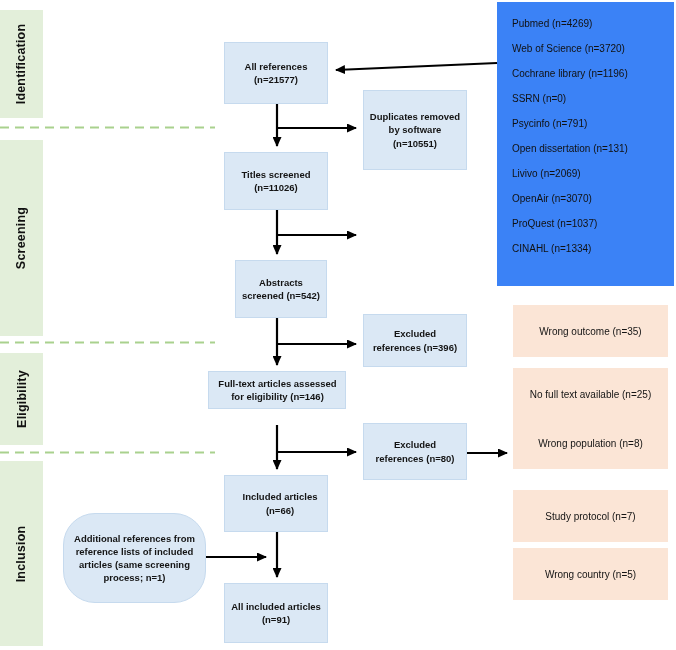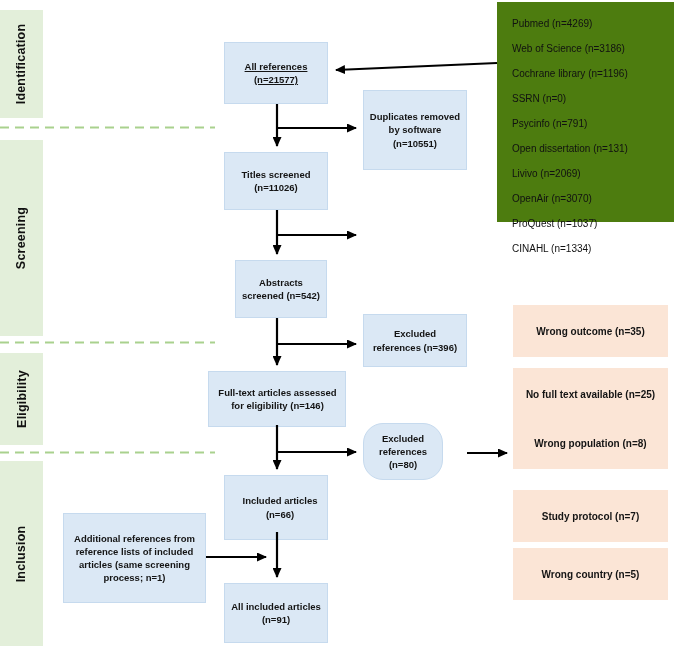--- a/index.html
+++ b/index.html
@@ -6,23 +6,23 @@
   body{font-family:"Liberation Sans",sans-serif;}
   #canvas{position:relative;width:676px;height:650px;background:#ffffff;overflow:hidden;}
 
   .stage{position:absolute;left:0;width:43px;background:#e3efda;display:flex;align-items:center;justify-content:center;}
   .stage span{transform:rotate(-90deg);white-space:nowrap;font-weight:700;font-size:12.5px;color:#111;letter-spacing:.2px;}
 
   .fbox{position:absolute;background:#dbe8f5;border:1px solid #c6daee;display:flex;align-items:center;justify-content:center;
         text-align:center;font-weight:700;font-size:9.5px;line-height:1.38;color:#141414;padding:3px 5px;box-sizing:border-box;}
 
   .pbox{position:absolute;left:513px;width:155px;height:52px;background:#fbe5d6;display:flex;align-items:center;justify-content:center;
-        text-align:center;font-weight:700;font-size:10px;color:#141414;box-sizing:border-box;}
+        text-align:center;font-weight:400;font-size:10px;color:#141414;box-sizing:border-box;}
 
-  .sources{position:absolute;left:497px;top:2px;width:177px;height:220px;background:#4d7c0f;box-sizing:border-box;
+  .sources{position:absolute;left:497px;top:2px;width:177px;height:284px;background:#3b82f6;box-sizing:border-box;
            padding:9px 6px 0 15px;}
   .sources .row{font-size:10px;font-weight:400;color:#111;line-height:25px;white-space:nowrap;}
 
   svg.overlay{position:absolute;left:0;top:0;pointer-events:none;}
 </style>
 </head>
 <body>
 
 <div id="canvas">
 
@@ -32,55 +32,55 @@
   <div class="stage" style="top:140px;height:196px;">
     <span>Screening</span>
   </div>
   <div class="stage" style="top:353px;height:92px;">
     <span>Eligibility</span>
   </div>
   <div class="stage" style="top:461px;height:185px;">
     <span>Inclusion</span>
   </div>
 
-  <div class="fbox" style="left:224px;top:42px;width:104px;height:62px;text-decoration:underline;">
+  <div class="fbox" style="left:224px;top:42px;width:104px;height:62px;">
     <span>All references (n=21577)</span>
   </div>
   <div class="fbox" style="left:224px;top:152px;width:104px;height:58px;">
     <span>Titles screened (n=11026)</span>
   </div>
   <div class="fbox" style="left:235px;top:260px;width:92px;height:58px;">
     <span>Abstracts screened (n=542)</span>
   </div>
-  <div class="fbox" style="left:208px;top:371px;width:138px;height:56px;padding-left:6px;">
+  <div class="fbox" style="left:208px;top:371px;width:138px;height:38px;padding-left:6px;">
     <span>Full-text articles assessed for eligibility (n=146)</span>
   </div>
-  <div class="fbox" style="left:224px;top:475px;width:104px;height:65px;padding-left:13px;">
+  <div class="fbox" style="left:224px;top:475px;width:104px;height:57px;padding-left:13px;">
     <span>Included articles (n=66)</span>
   </div>
-  <div class="fbox" style="left:63px;top:513px;width:143px;height:90px;">
+  <div class="fbox" style="left:63px;top:513px;width:143px;height:90px;border-radius:32px;">
     <span>Additional references from reference lists of included articles (same screening process; n=1)</span>
   </div>
   <div class="fbox" style="left:224px;top:583px;width:104px;height:60px;">
     <span>All included articles (n=91)</span>
   </div>
 
   <div class="fbox" style="left:363px;top:90px;width:104px;height:80px;">
     <span>Duplicates removed by software (n=10551)</span>
   </div>
   <div class="fbox" style="left:363px;top:314px;width:104px;height:53px;">
     <span>Excluded references (n=396)</span>
   </div>
-  <div class="fbox" style="left:363px;top:423px;width:80px;height:57px;border-radius:20px;">
+  <div class="fbox" style="left:363px;top:423px;width:104px;height:57px;">
     <span>Excluded references (n=80)</span>
   </div>
 
   <div class="sources">
     <div class="row">Pubmed (n=4269)</div>
-    <div class="row">Web of Science (n=3186)</div>
+    <div class="row">Web of Science (n=3720)</div>
     <div class="row">Cochrane library (n=1196)</div>
     <div class="row">SSRN (n=0)</div>
     <div class="row">Psycinfo (n=791)</div>
     <div class="row">Open dissertation (n=131)</div>
     <div class="row">Livivo (n=2069)</div>
     <div class="row">OpenAir (n=3070)</div>
     <div class="row">ProQuest (n=1037)</div>
     <div class="row">CINAHL (n=1334)</div>
   </div>
 

